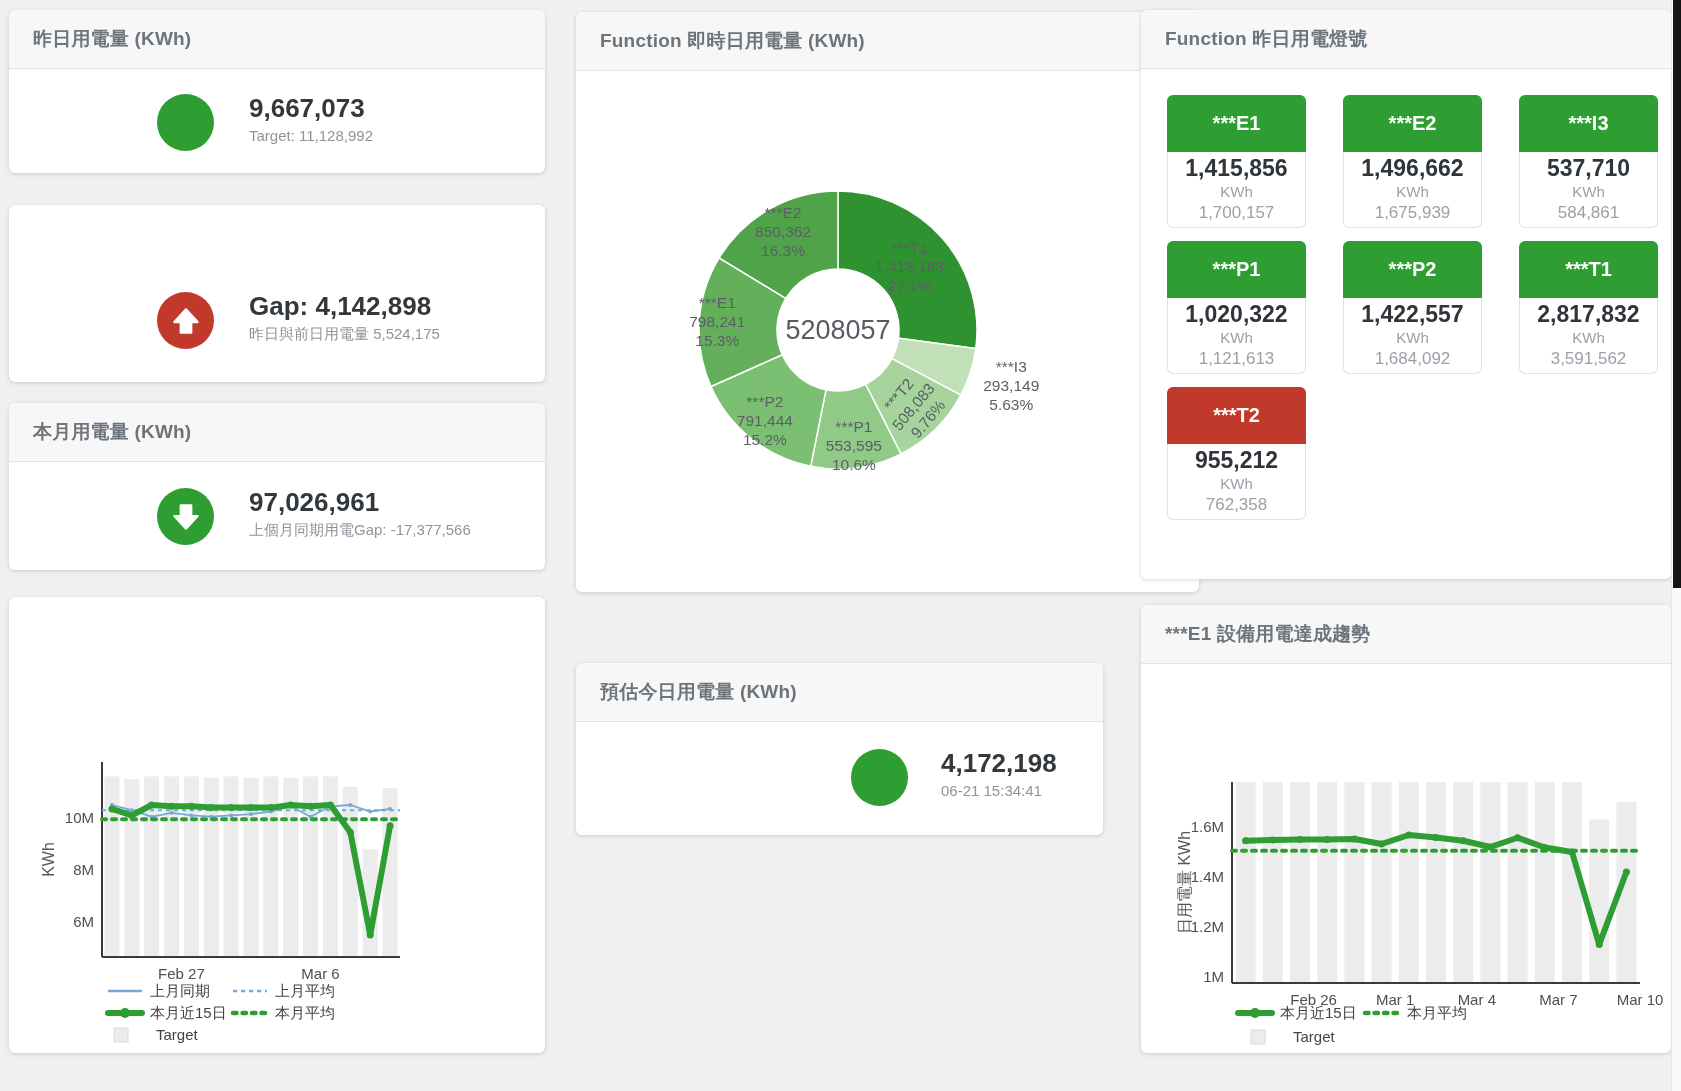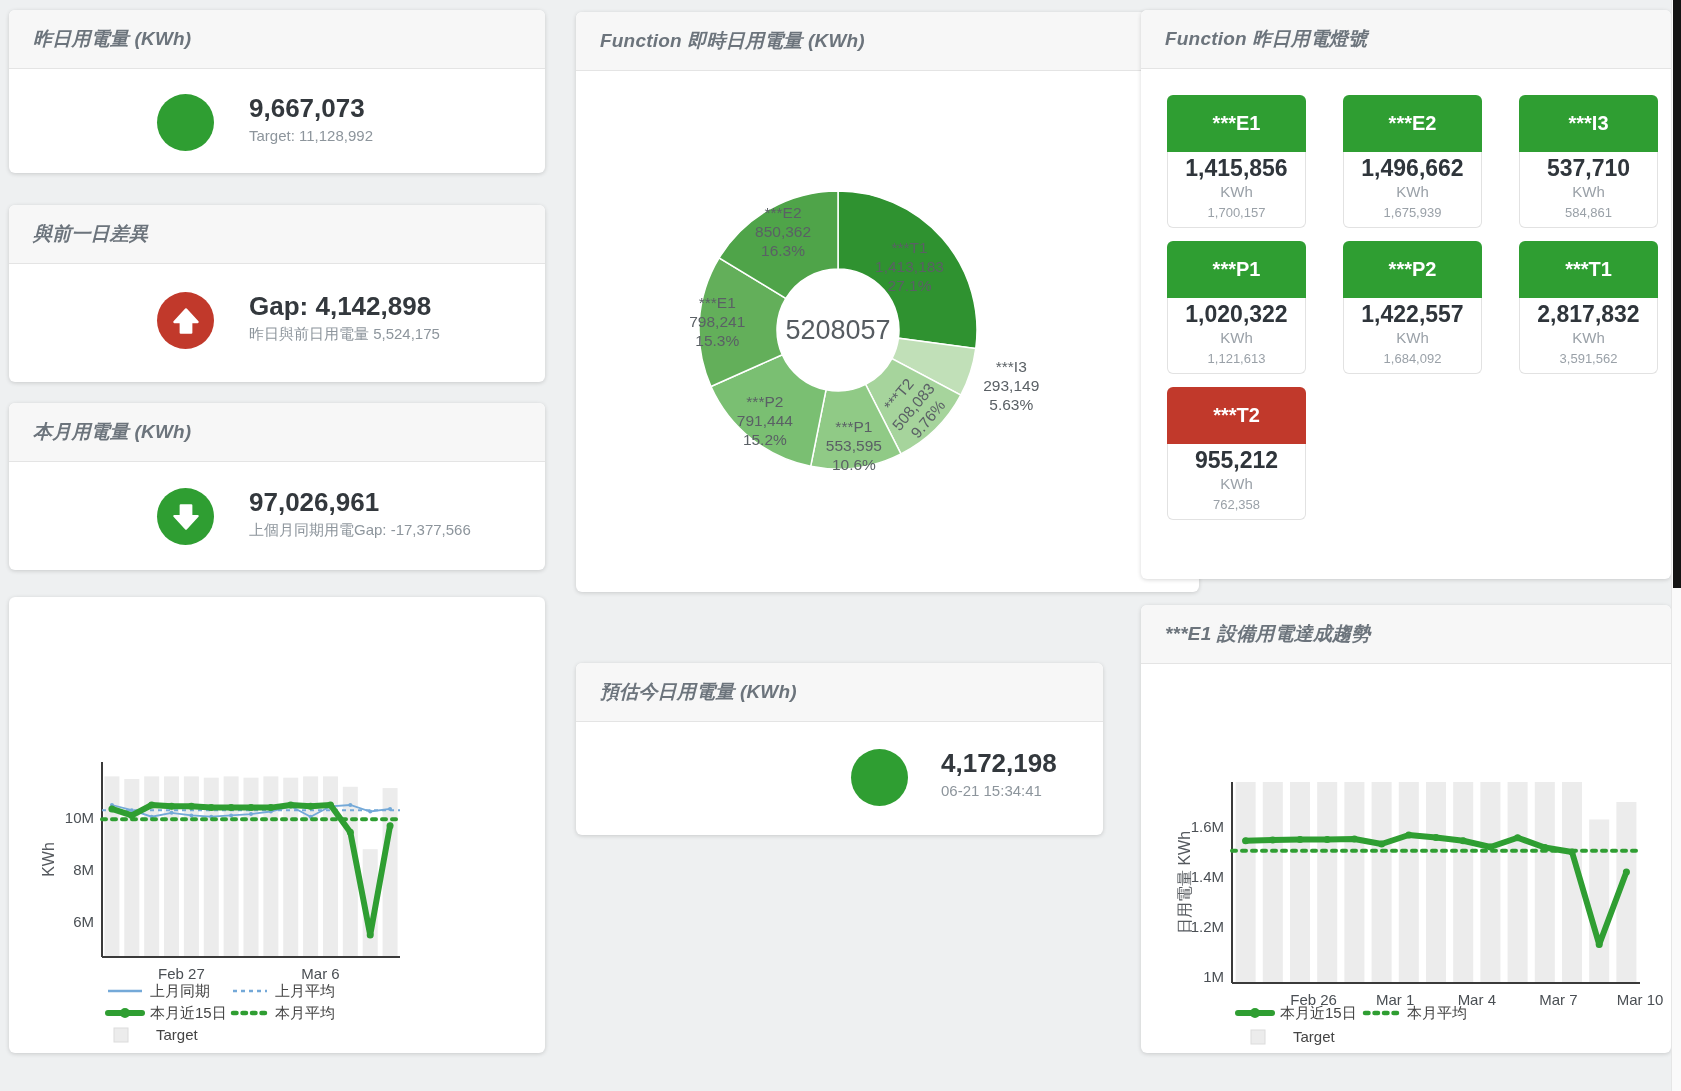--- a/index.html
+++ b/index.html
@@ -10,60 +10,57 @@
   }
   .card{
     position:absolute;background:#fff;border-radius:6px;
     box-shadow:0 1px 4px rgba(0,0,0,.16);
   }
   .card-header{
     height:59px;background:#f7f7f7;border-bottom:1px solid #e4e4e4;
     border-radius:6px 6px 0 0;display:flex;align-items:center;padding:0 24px;
     box-sizing:border-box;
   }
-  .card-title{font-size:19px;font-weight:700;color:#6c747c;letter-spacing:.2px;font-style:italic;}
+  .card-title{font-size:19px;font-weight:700;color:#6c747c;letter-spacing:.2px;}
   .stat-circle{position:absolute;width:57px;height:57px;border-radius:50%;
     display:flex;align-items:center;justify-content:center;}
   .stat-text{position:absolute;}
   .stat-value{font-size:26px;font-weight:700;color:#33383d;line-height:30px;}
   .stat-sub{font-size:15px;color:#8d959c;line-height:22px;margin-top:2px;}
   .tiles-grid{position:absolute;left:26px;top:85px;display:grid;
     grid-template-columns:139px 139px 139px;grid-column-gap:37px;grid-row-gap:13px;}
   .tile{width:139px;}
   .tile-head{height:57px;border-radius:6px 6px 0 0;display:flex;align-items:center;
     justify-content:center;color:#fff;font-size:20px;font-weight:700;}
   .tile-body{height:76px;border:1px solid #e2e2e2;border-top:none;border-radius:0 0 6px 6px;
     display:flex;flex-direction:column;align-items:center;justify-content:center;
     background:#fff;box-sizing:border-box;}
   .tile-value{font-size:23px;font-weight:700;color:#2f353b;line-height:27px;}
   .tile-unit{font-size:15px;color:#9aa1a8;line-height:20px;}
-  .tile-target{font-size:13px;color:#9aa1a8;line-height:22px;}
+  .tile-target{font-size:17px;color:#9aa1a8;line-height:22px;}
   svg text{font-family:"Liberation Sans","DejaVu Sans",sans-serif;}
   .scroll-track{position:absolute;right:0;top:0;width:10px;height:1091px;
     background:#fafafa;border-left:1px solid #e6e6e6;box-sizing:border-box;}
   .scroll-thumb{position:absolute;right:0;top:0;width:8px;height:588px;background:#141414;}
 </style>
 </head>
 <body>
 
 <div class="card" style="left:9px;top:10px;width:536px;height:163px;">
   <div class="card-header">
     <span class="card-title">昨日用電量 (KWh)</span>
   </div>
   <div class="stat-circle" style="left:148px;top:84px;background:#2f9e32;"></div>
   <div class="stat-text" style="left:240px;top:83px;">
     <div class="stat-value">9,667,073</div>
     <div class="stat-sub">Target: 11,128,992</div>
   </div>
 </div>
 
 <div class="card" style="left:9px;top:205px;width:536px;height:177px;">
-  <div class="card-header">
-    <span class="card-title">與前一日差異</span>
-  </div>
   <div class="stat-circle" style="left:148px;top:87px;background:#c1392b;">
     <svg width="34" height="34" viewBox="-16 -16 32 32">
         <path d="M0,-11 L11,1 L5,1 L5,11 L-5,11 L-5,1 L-11,1 Z" fill="#fff" stroke="#fff" stroke-width="2" stroke-linejoin="round"></path>
       </svg>
   </div>
   <div class="stat-text" style="left:240px;top:86px;">
     <div class="stat-value">Gap: 4,142,898</div>
     <div class="stat-sub">昨日與前日用電量 5,524,175</div>
   </div>
 </div>

